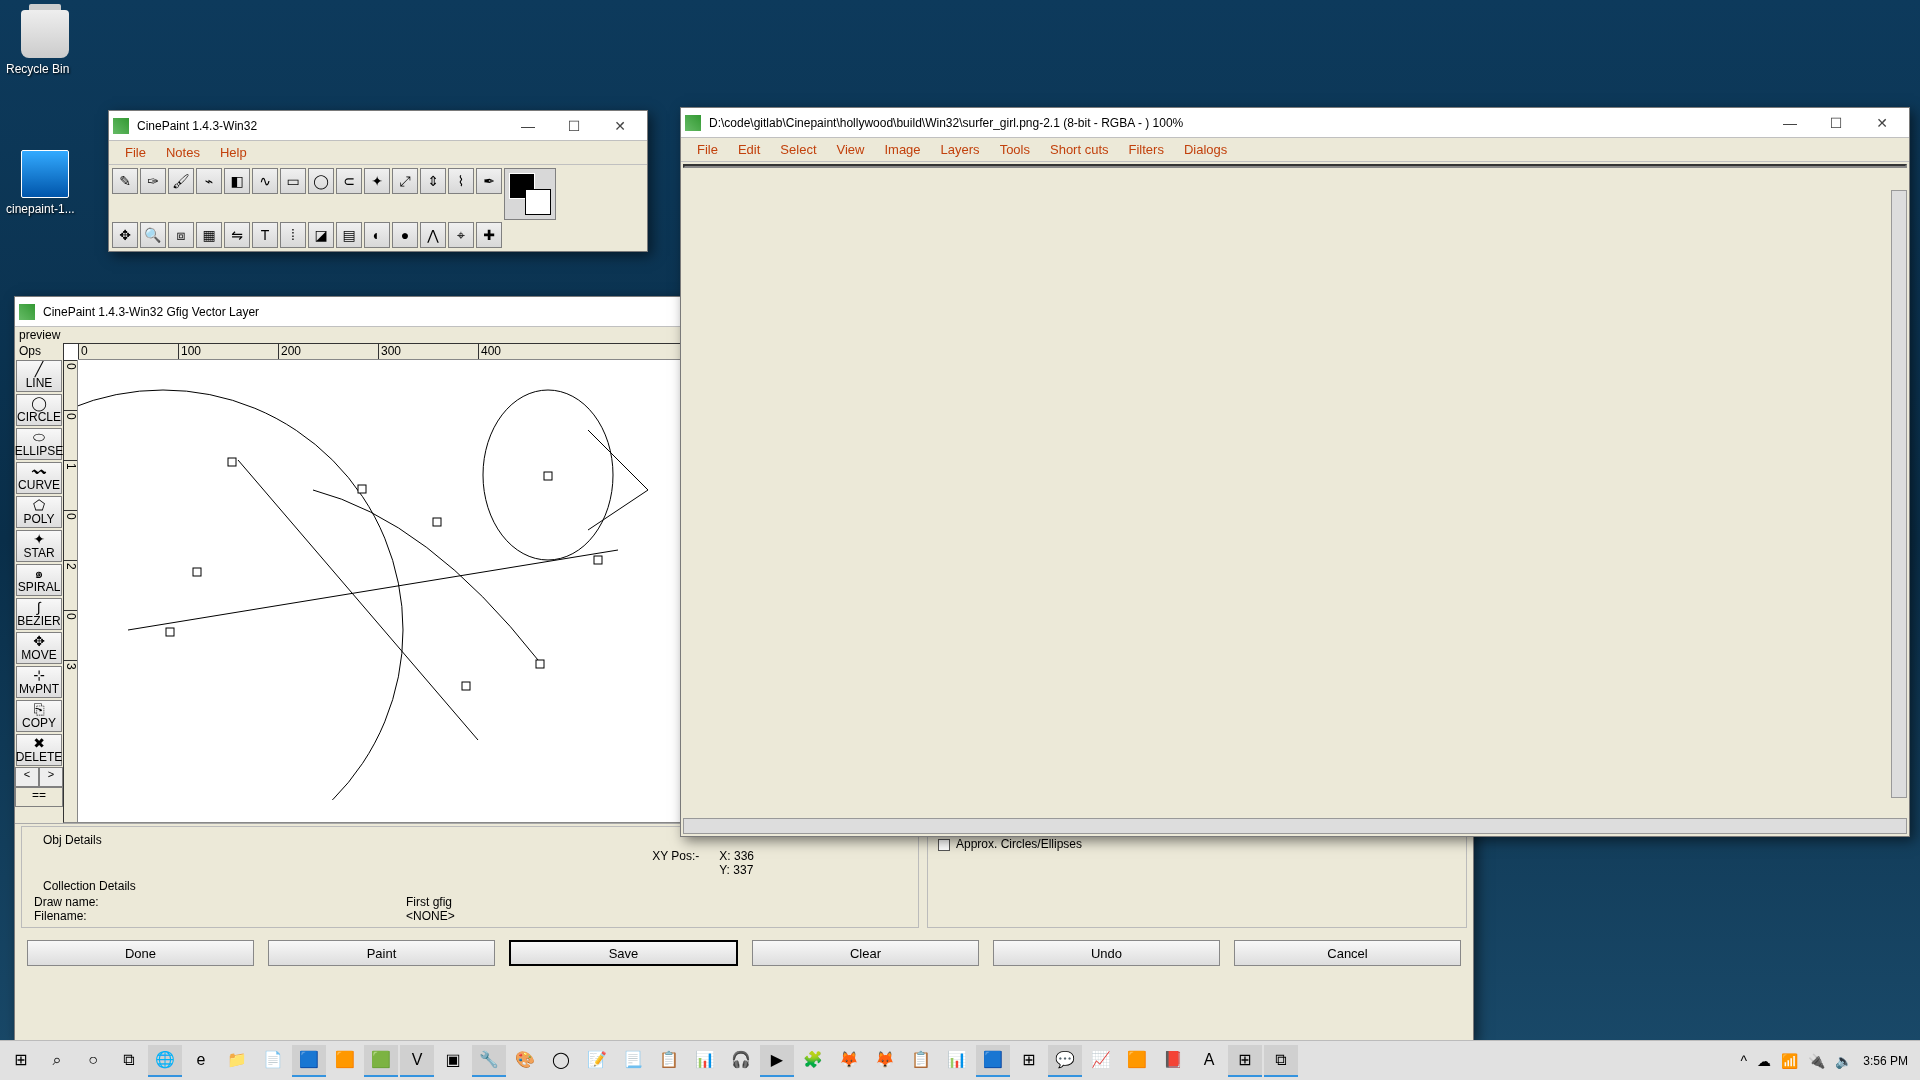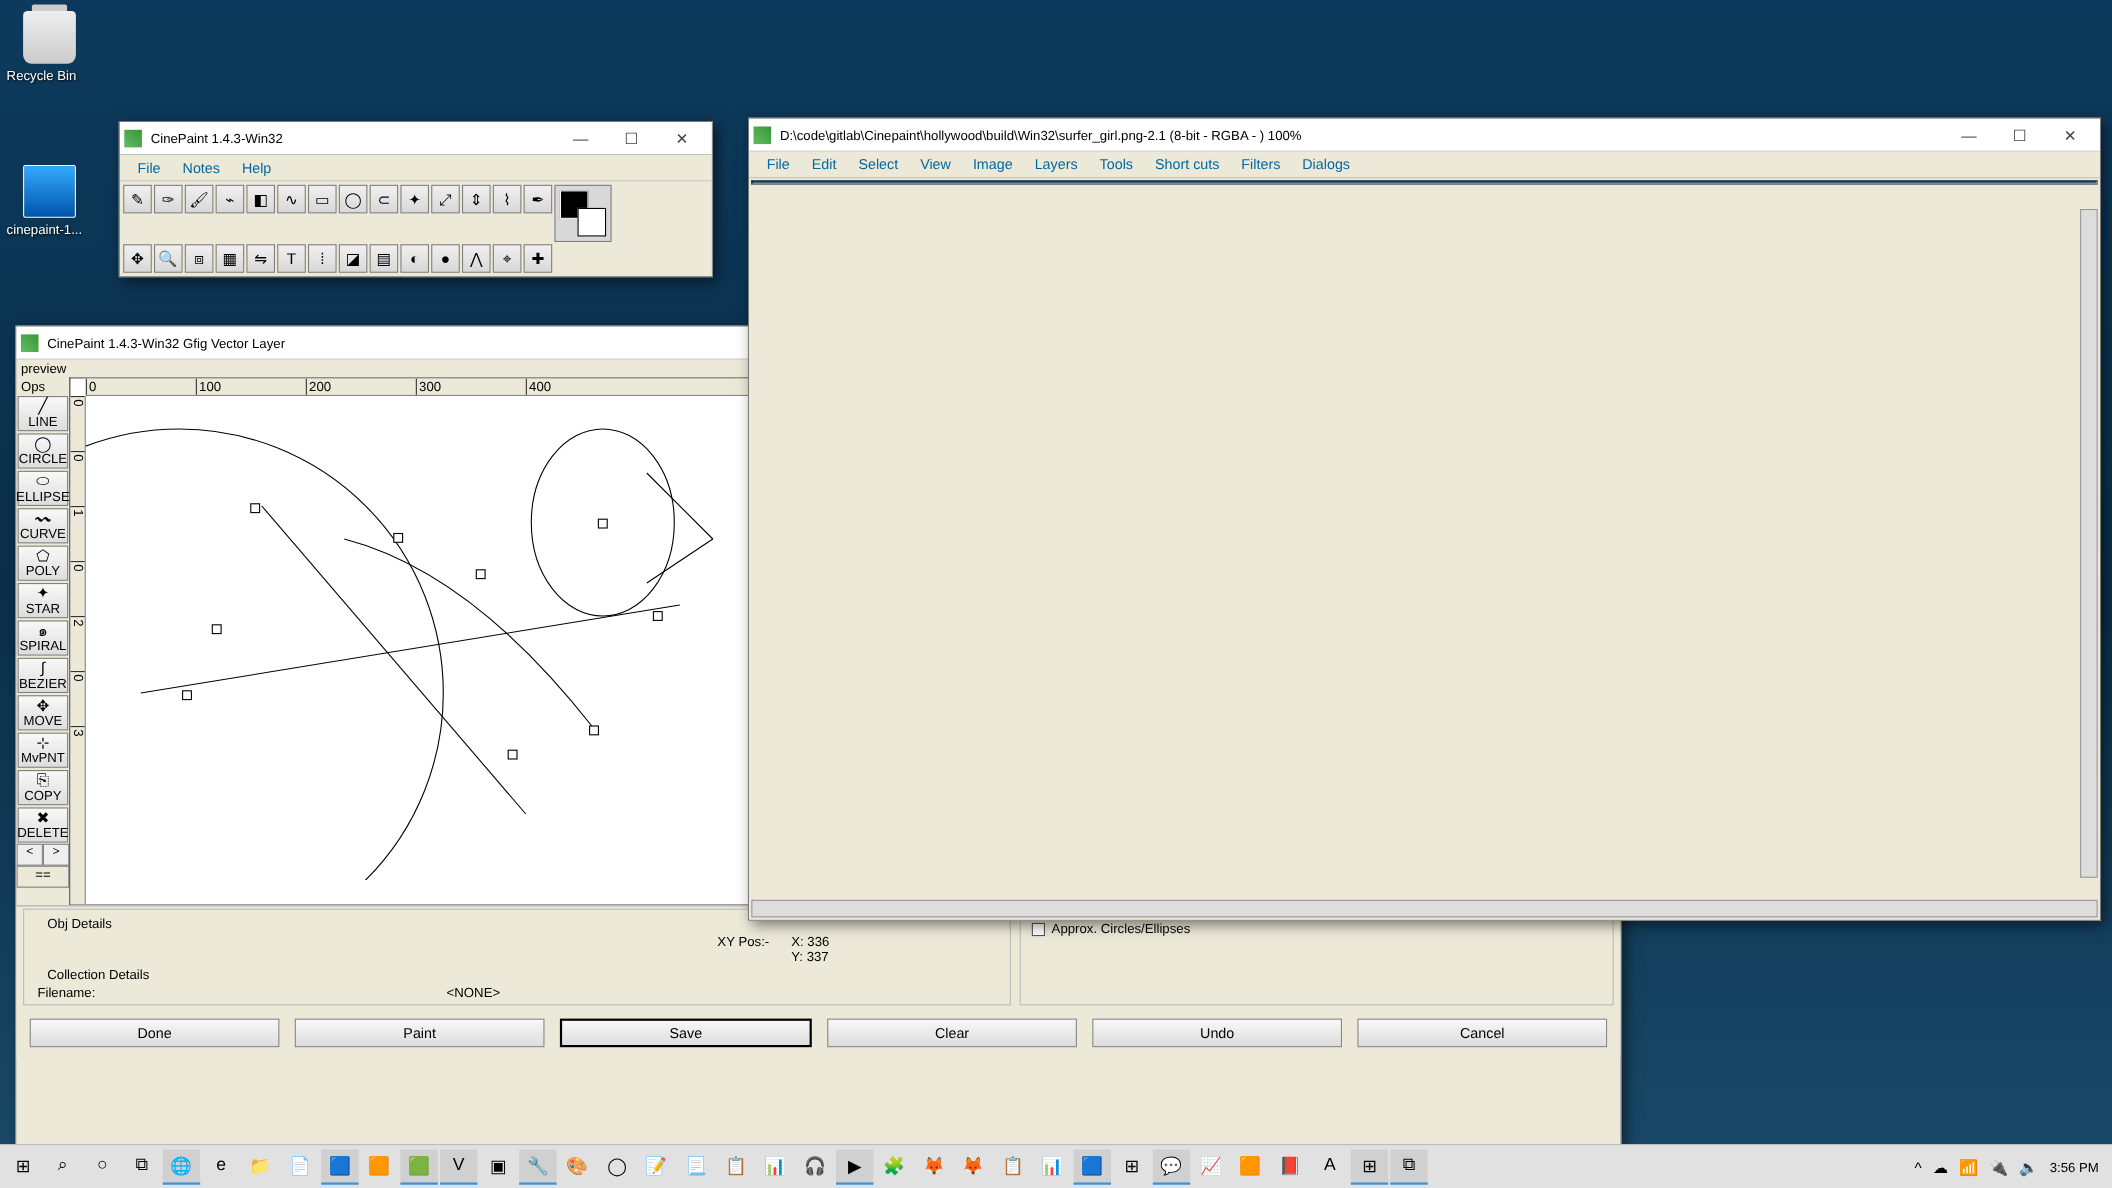--- a/index.html
+++ b/index.html
@@ -16,21 +16,21 @@
 .window { position: absolute; background: #ece9d8; border: 1px solid #7a7a7a; box-shadow: 4px 4px 12px rgba(0,0,0,.5); }
 .titlebar { height: 30px; background: #fff; display:flex; align-items:center; padding: 0 4px; border-bottom: 1px solid #c0c0c0; }
 .titlebar.inactive { background: #fff; color:#888; }
 .titlebar .icon { width:16px; height:16px; background: linear-gradient(45deg,#6b6,#393); margin-right: 8px; }
 .titlebar .title { flex:1; font-size: 12px; color:#000000; white-space: nowrap; overflow:hidden; }
 .titlebar .winbtns { display:flex; }
 .titlebar .winbtn { width: 46px; height: 28px; display:flex; align-items:center; justify-content:center; color:#444; font-size: 14px; cursor:pointer; }
 
 
 .menubar { height: 24px; background: #ece9d8; display:flex; align-items:center; padding: 0 6px; border-bottom:1px solid #c0c0c0; }
-.menubar .mi { padding: 2px 10px; font-size: 13px; color:#0369a1; cursor:pointer; }
+.menubar .mi { padding: 2px 10px; font-size: 13px; color:#c2410c; cursor:pointer; }
 
 
 .toolbox { padding:2px; background:#ece9d8; }
 .toolrow { display:flex; }
 .toolbtn { width:26px; height:26px; border:1px solid #808080; background: linear-gradient(#f0f0f0,#d8d8d8); margin:1px; display:flex; align-items:center; justify-content:center; font-size:14px; cursor:pointer; }
 .swatches { width:52px; height:52px; margin:1px; position:relative; border:1px solid #808080; background:#d8d8d8; }
 .swatch-fg { position:absolute; top:4px; left:4px; width:26px; height:26px; background:#000; border:1px solid #fff; }
 .swatch-bg { position:absolute; bottom:4px; right:4px; width:26px; height:26px; background:#fff; border:1px solid #000; }
 
 
@@ -253,20 +253,24 @@
         <div style="flex:1; border:1px solid #bbb; padding:4px;">
           <div class="sect">Obj Details</div>
           <div class="xyblock">
             <span class="xylbl">XY Pos:-</span>
             <div>
               <div><span>X:</span> <span>336</span></div>
               <div><span>Y:</span> <span>337</span></div>
             </div>
           </div>
           <div class="sect">Collection Details</div>
+          <div class="row">
+            <div class="lbl">Draw name:</div>
+            <div class="val" style="margin-left:300px;">First gfig</div>
+          </div>
           <div class="row">
             <div class="lbl">Filename:</div>
             <div class="val" style="margin-left:300px;">&lt;NONE&gt;</div>
           </div>
         </div>
         <div style="width:540px; border:1px solid #bbb; padding:4px; margin-left:8px;">
           <div class="checkbox-row">
             <div class="chkbox"></div>
             <span>Approx. Circles/Ellipses</span>
           </div>

